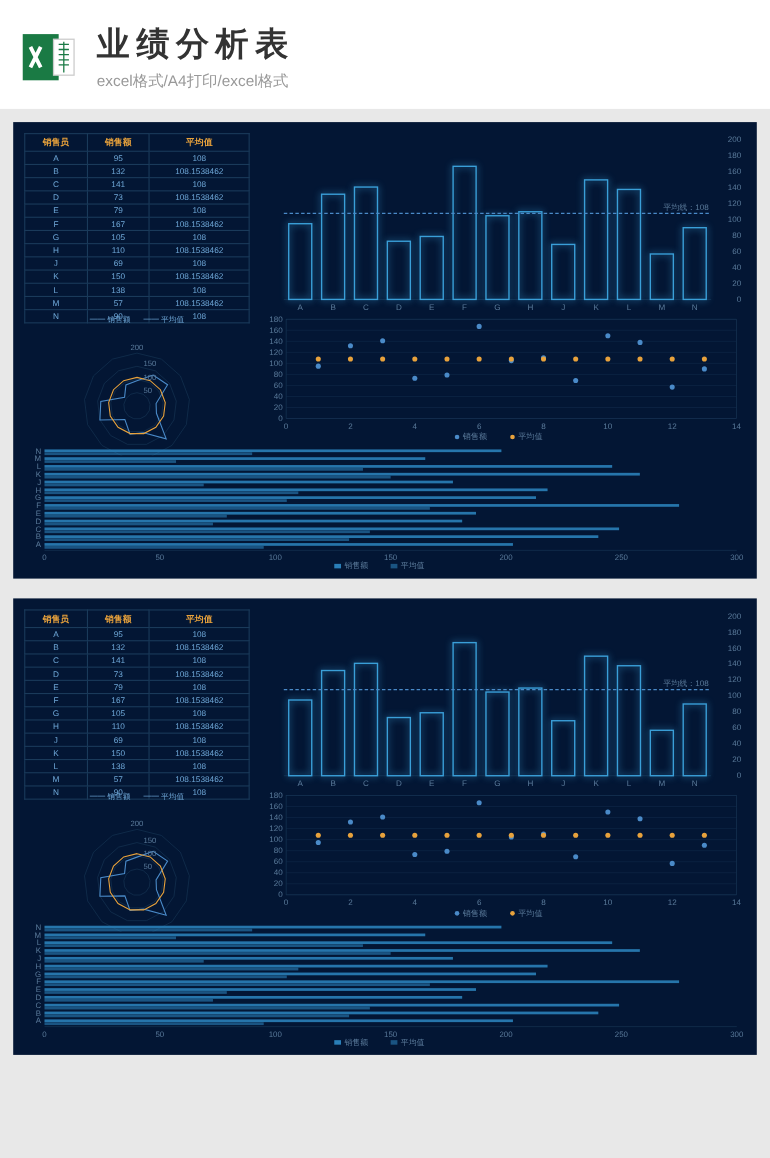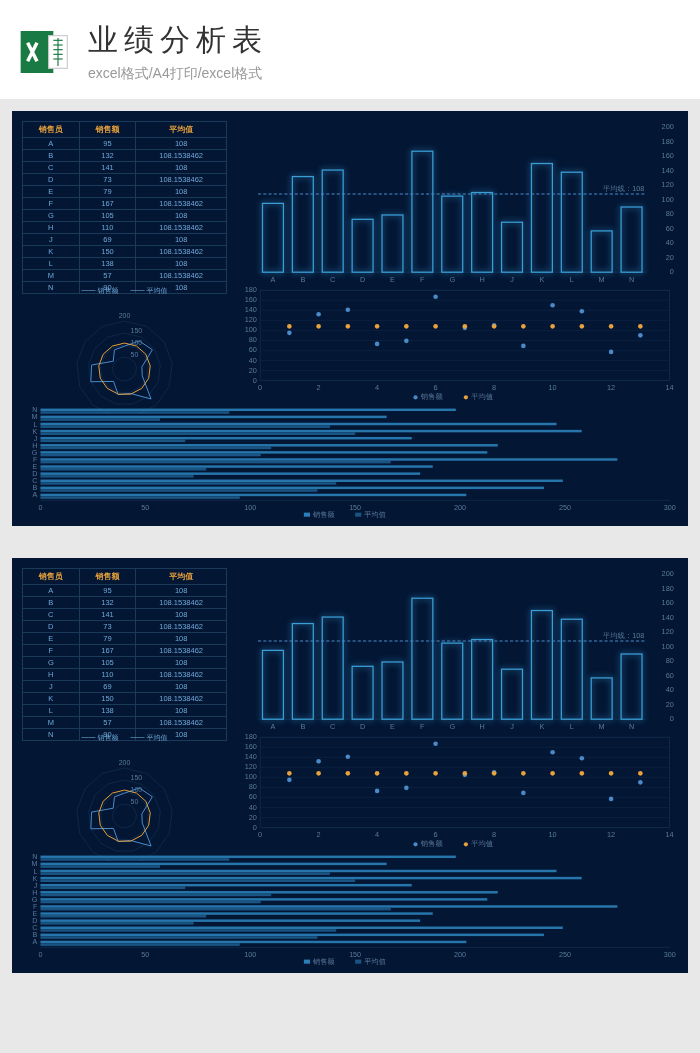--- a/index.html
+++ b/index.html
@@ -1,24 +1,24 @@
 <!DOCTYPE html>
 <html><head>
 <meta charset="utf-8">
 <style>
   * { margin: 0; padding: 0; box-sizing: border-box; }
   body { background: #e8e8e8; font-family: "Microsoft YaHei", sans-serif; width: 700px; }
   
   .header { background: #fff; padding: 20px 16px 16px; display: flex; align-items: center; gap: 16px; }
   .excel-icon { width: 56px; height: 56px; }
   .header-text { flex: 1; }
-  .header-title { font-size: 30px; color: #333; letter-spacing: 6px; font-weight: 400; }
+  .header-title { font-size: 30px; color: #333; letter-spacing: 6px; font-weight: 700; }
   .header-sub { font-size: 14px; color: #999; margin-top: 4px; }
   
-  .dashboard { background: #031634; margin: 12px 12px 32px; padding: 10px; position: relative; height: 415px; }
+  .dashboard { background: #031634; margin: 12px 12px 18px; padding: 10px; position: relative; height: 415px; }
   
   .data-table { position: absolute; top: 10px; left: 10px; width: 205px; }
   .data-table table { width: 100%; border-collapse: collapse; font-size: 8px; }
   .data-table th { color: #e8a23c; padding: 2px 4px; text-align: center; border: 1px solid #1a3a5a; }
   .data-table td { color: #6fa8d8; padding: 1px 4px; text-align: center; border: 1px solid #1a3a5a; font-size: 7.5px; }
   
   .bar-chart { position: absolute; top: 10px; left: 225px; right: 10px; height: 160px; }
   
   .radar-area { position: absolute; top: 175px; left: 10px; width: 205px; height: 130px; }
   .radar-legend { text-align: center; font-size: 7px; color: #6fa8d8; }

